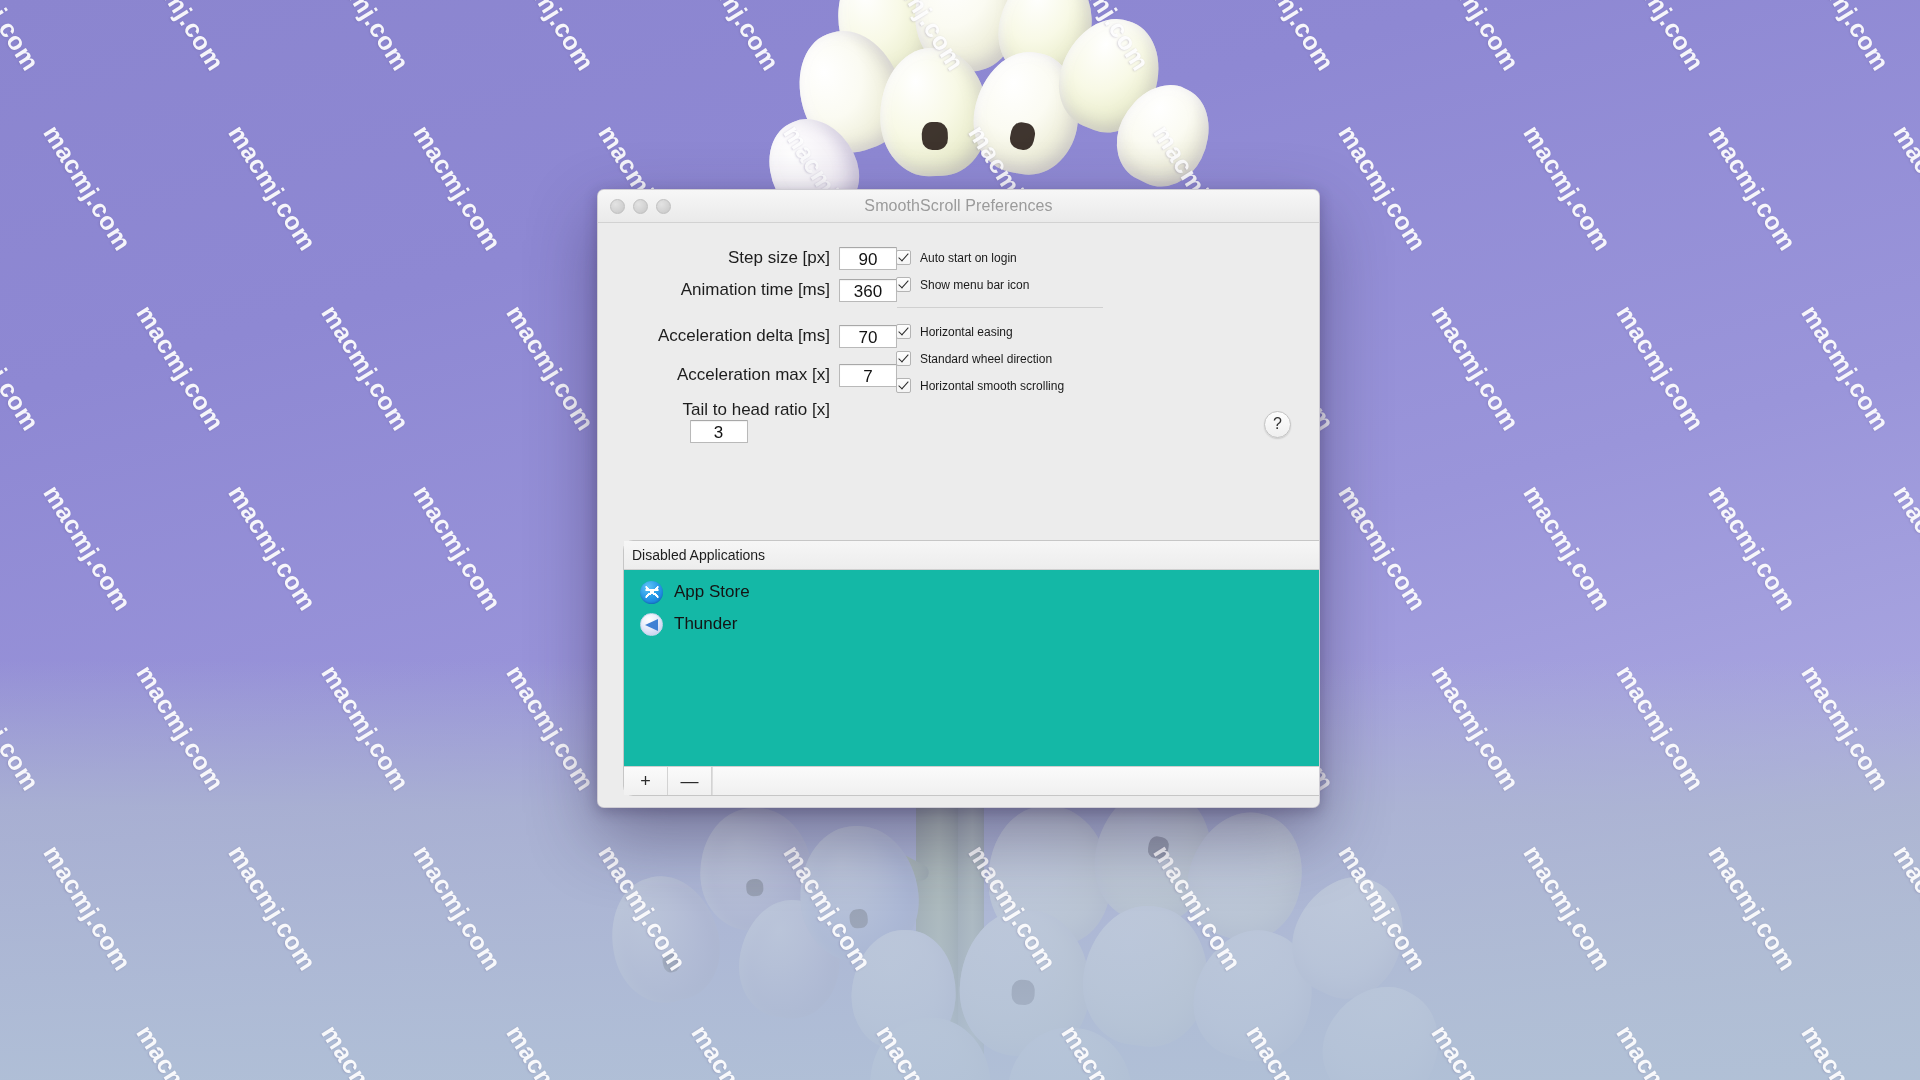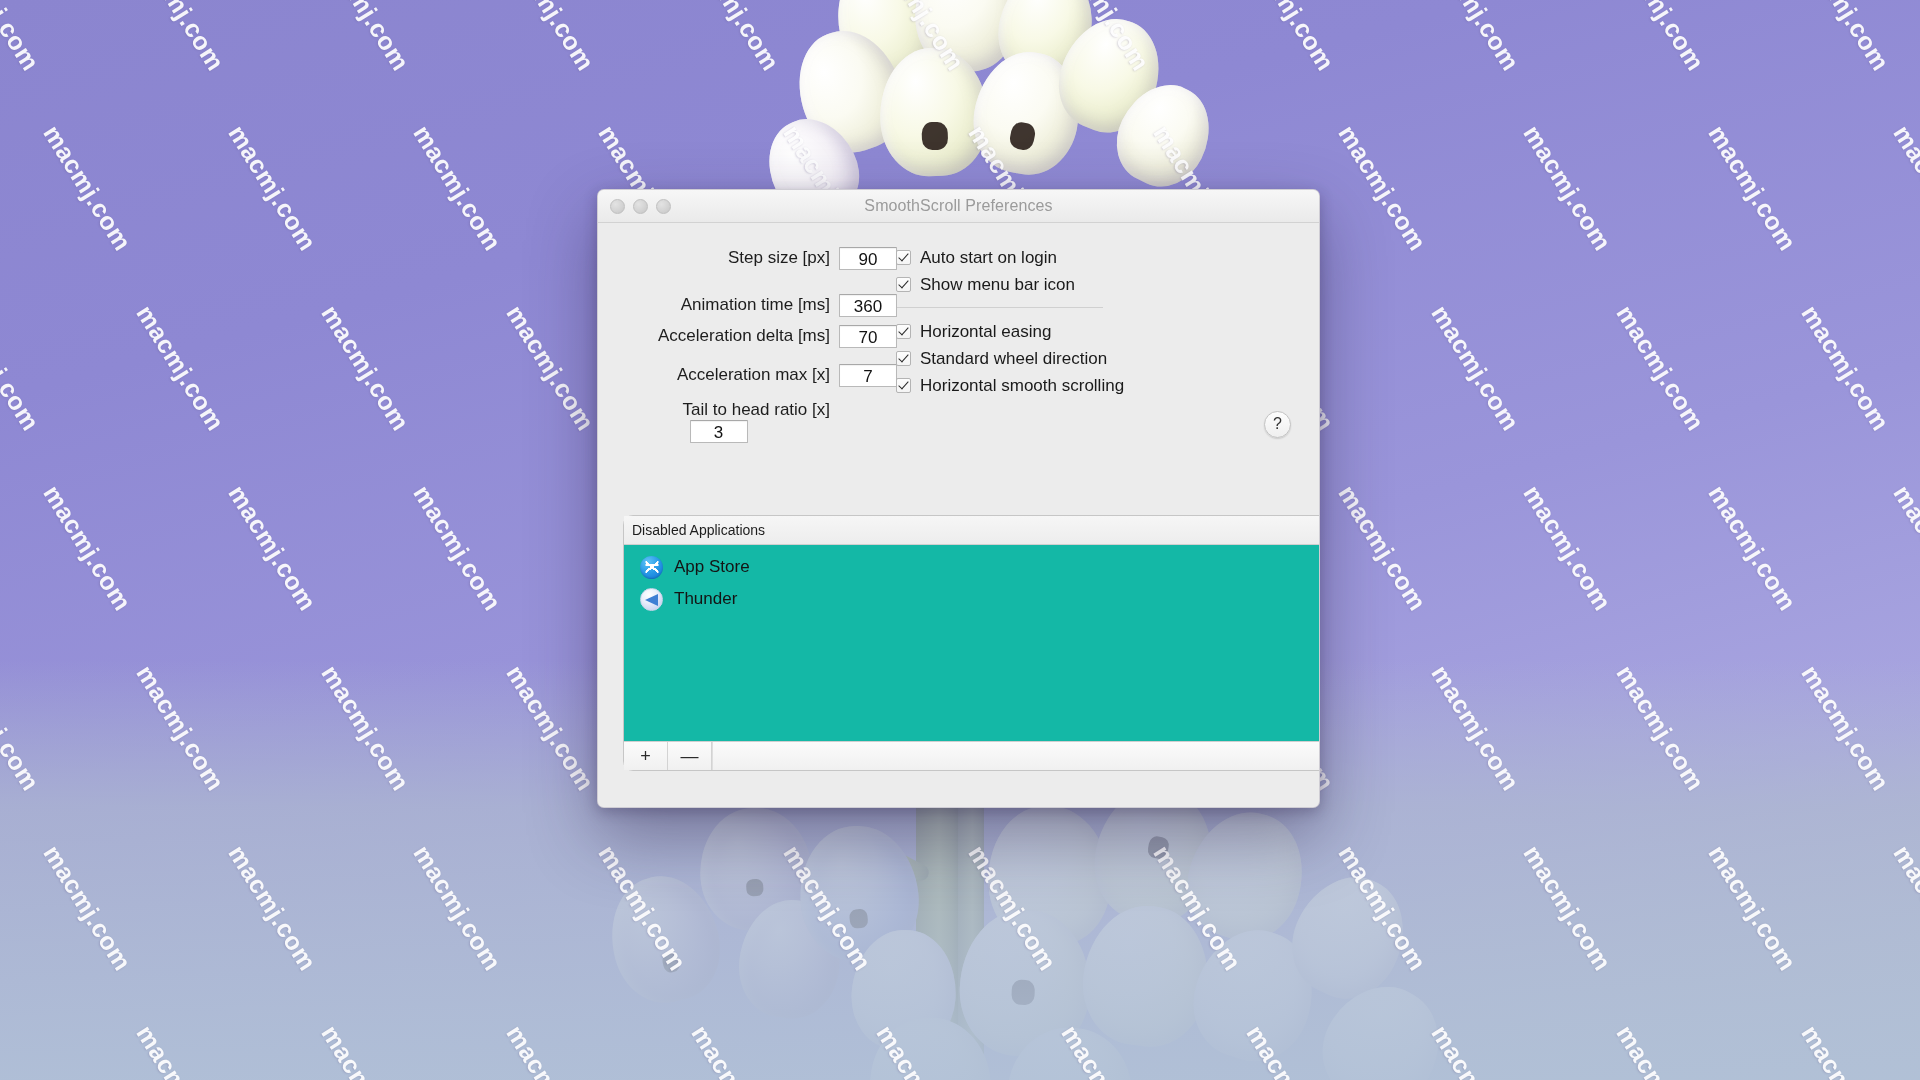--- a/index.html
+++ b/index.html
@@ -185,21 +185,21 @@
     position: absolute;
     left: 4px;
     top: 0px;
     width: 4px;
     height: 9px;
     border: solid #2a2a2a;
     border-width: 0 1.7px 1.7px 0;
     transform: rotate(42deg);
   }
   .cb-label {
-    font-size: 17px;
+    font-size: 12px;
     color: #1a1a1a;
     white-space: nowrap;
   }
   #cb-divider {
     height: 1px;
     background: #d0d0d0;
     margin: 9px 0 10px 0;
     width: 206px;
     margin-left: 1px;
   }
@@ -219,21 +219,21 @@
     color: #333;
     line-height: 24px;
     text-align: center;
     cursor: default;
   }
 
   
   #list-panel {
     position: absolute;
     left: 25px;
-    top: 292px;
+    top: 317px;
     width: 791px;
     height: 256px;
     border: 1px solid #c6c6c6;
     background: #fff;
     box-sizing: border-box;
     display: flex;
     flex-direction: column;
     border-radius: 10px;
   }
   #list-header {
@@ -469,21 +469,21 @@
 
     <div id="content">
 
       <div id="form-area">
 
         <div class="field-row" style="left:0px; top:21px;">
           <div class="field-label">Step size [px]</div>
           <div class="field-input">90</div>
         </div>
 
-        <div class="field-row" style="left:0px; top:68px;">
+        <div class="field-row" style="left:0px; top:53px;">
           <div class="field-label">Animation time [ms]</div>
           <div class="field-input">360</div>
         </div>
 
         <div class="field-row" style="left:0px; top:99px;">
           <div class="field-label">Acceleration delta [ms]</div>
           <div class="field-input">70</div>
         </div>
 
         <div class="field-row" style="left:0px; top:138px;">

